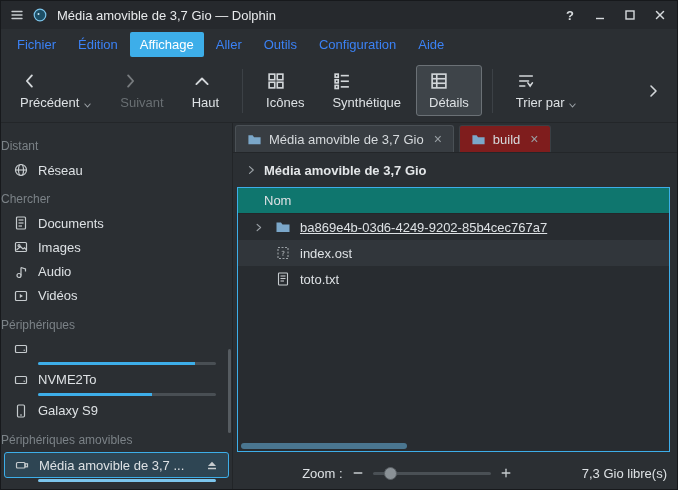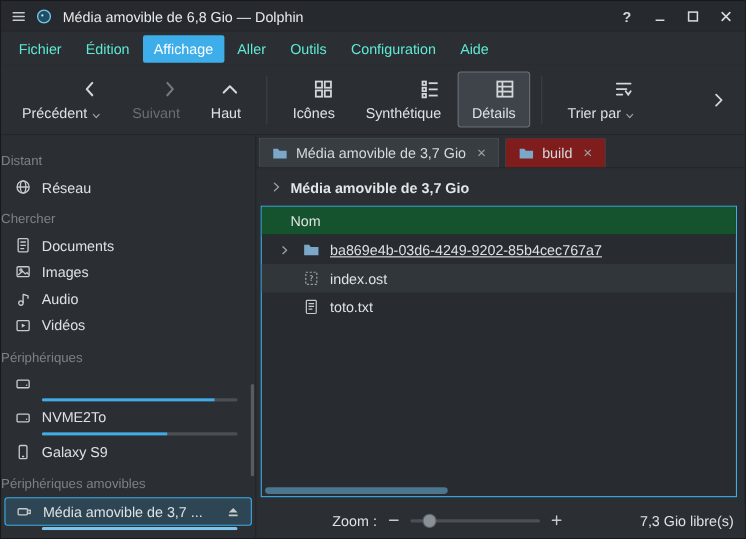--- a/index.html
+++ b/index.html
@@ -9,26 +9,26 @@
   .window{width:678px;height:490px;display:flex;flex-direction:column;background:#2b2f33;border:1px solid #17191c}
 
   
   .titlebar{height:28px;display:flex;align-items:center;gap:7px;padding:0 8px;background:#26292d;flex:none}
   .title{margin-left:2px;color:#e8eaec;white-space:nowrap}
   .winbtns{margin-left:auto;display:flex;gap:12px;align-items:center}
   .winbtn{width:18px;height:18px;display:flex;align-items:center;justify-content:center;color:#d6dadd;font-size:13px;font-weight:bold}
 
   
   .menubar{height:30px;display:flex;align-items:center;padding:0 6px;background:#2b2f33;flex:none;gap:2px}
-  .menu-item{padding:5px 10px;border-radius:2px;color:#5eead4}
+  .menu-item{padding:5px 10px;border-radius:2px;color:#3b82f6}
   .menu-item.active{background:#3daee9;color:#fff}
 
   
   .toolbar{height:64px;display:flex;align-items:center;padding:0 6px;background:#2b2f33;border-bottom:1px solid #232629;flex:none;gap:2px}
-  .tbtn{display:flex;flex-direction:column;align-items:flex-end;justify-content:center;gap:4px;padding:5px 12px;border-radius:3px;border:1px solid transparent;background:transparent;color:#dde1e4;font:inherit}
+  .tbtn{display:flex;flex-direction:column;align-items:flex-start;justify-content:center;gap:4px;padding:5px 12px;border-radius:3px;border:1px solid transparent;background:transparent;color:#dde1e4;font:inherit}
   .tbtn.checked{background:#3e4449;border-color:#6b7176}
   .tbtn.disabled{color:#696f73}
   .tbtn.disabled svg{opacity:.45}
   .tlabel{display:flex;align-items:flex-end;gap:4px;white-space:nowrap}
   .sep{width:1px;height:44px;background:#3c4146;margin:0 8px;flex:none}
   .spacer{flex:1}
   .overflow{padding:0 10px;color:#d6dadd}
 
   
   .main{flex:1;display:flex;min-height:0}
@@ -48,21 +48,21 @@
   .content{flex:1;display:flex;flex-direction:column;min-width:0}
   .tabbar{height:30px;display:flex;align-items:flex-end;padding:3px 6px 0 2px;gap:5px;border-bottom:1px solid #232629;background:#2b2f33;flex:none}
   .tab{display:flex;align-items:center;gap:7px;height:27px;padding:0 11px;border:1px solid #3a3f44;border-bottom:none;border-radius:3px 3px 0 0;background:#7f1d1d;color:#d6dadd;white-space:nowrap}
   .tab.active{background:#383d42;border-color:#4a5055}
   .tab-close{color:#9aa0a5;font-size:14px;margin-left:3px;line-height:1}
   .breadcrumb{height:34px;display:flex;align-items:center;gap:7px;padding:0 12px;background:#2b2f33;flex:none}
   .crumb{font-weight:700;color:#e3e6e8}
 
   .viewwrap{flex:1;padding:0 7px 5px 4px;min-height:0;display:flex}
   .view{flex:1;border:1px solid #3daee9;background:#282c30;display:flex;flex-direction:column;min-height:0}
-  .colheader{height:26px;display:flex;align-items:center;padding:0 26px;background:#14532d;border-bottom:1px solid #24272a;color:#dde1e4;flex:none}
+  .colheader{height:26px;display:flex;align-items:center;padding:0 26px;background:#0f766e;border-bottom:1px solid #24272a;color:#dde1e4;flex:none}
   .frow{height:26px;display:flex;align-items:center;gap:9px;padding:0 12px;flex:none}
   .frow.alt{background:#31363b}
   .expander{width:16px;display:flex;justify-content:center;flex:none}
   .fname{color:#dde1e4;white-space:nowrap}
   .fname.cut{text-decoration:underline}
   .viewfill{flex:1}
   .hscroll{height:11px;display:flex;align-items:center;padding:0 3px;flex:none}
   .hthumb{height:6px;border-radius:3px;background:#4a7690}
 
   
@@ -83,21 +83,21 @@
       <g stroke="#c6cbce" stroke-width="1.4" stroke-linecap="round">
           <line x1="3" y1="4.5" x2="13" y2="4.5"></line>
           <line x1="3" y1="8" x2="13" y2="8"></line>
           <line x1="3" y1="11.5" x2="13" y2="11.5"></line>
         </g>
     </svg>
     <svg width="16" height="16" viewBox="0 0 16 16">
       <circle cx="8" cy="8" r="5.8" fill="#1d4f66" stroke="#7cc5ec" stroke-width="1.2"></circle>
         <circle cx="6.5" cy="7" r="1" fill="#cfe9f7"></circle>
     </svg>
-    <span class="title">Média amovible de 6,8 Gio — Dolphin</span>
+    <span class="title">Média amovible de 3,7 Gio — Dolphin</span>
     <span class="winbtns">
       <span class="winbtn">?</span>
       <span class="winbtn">
         <svg width="14" height="14" viewBox="0 0 14 14">
             <line x1="3" y1="10.5" x2="11" y2="10.5" stroke="#d6dadd" stroke-width="1.4"></line>
           </svg>
       </span>
       <span class="winbtn">
         <svg width="14" height="14" viewBox="0 0 14 14">
             <rect x="3" y="3" width="8" height="8" fill="none" stroke="#d6dadd" stroke-width="1.4"></rect>

